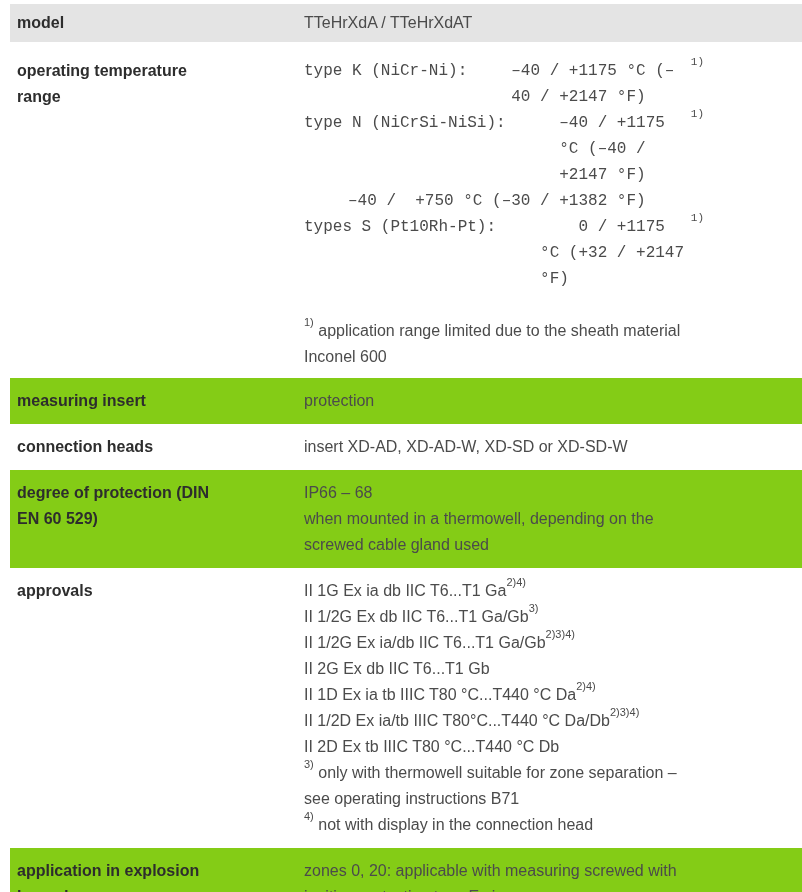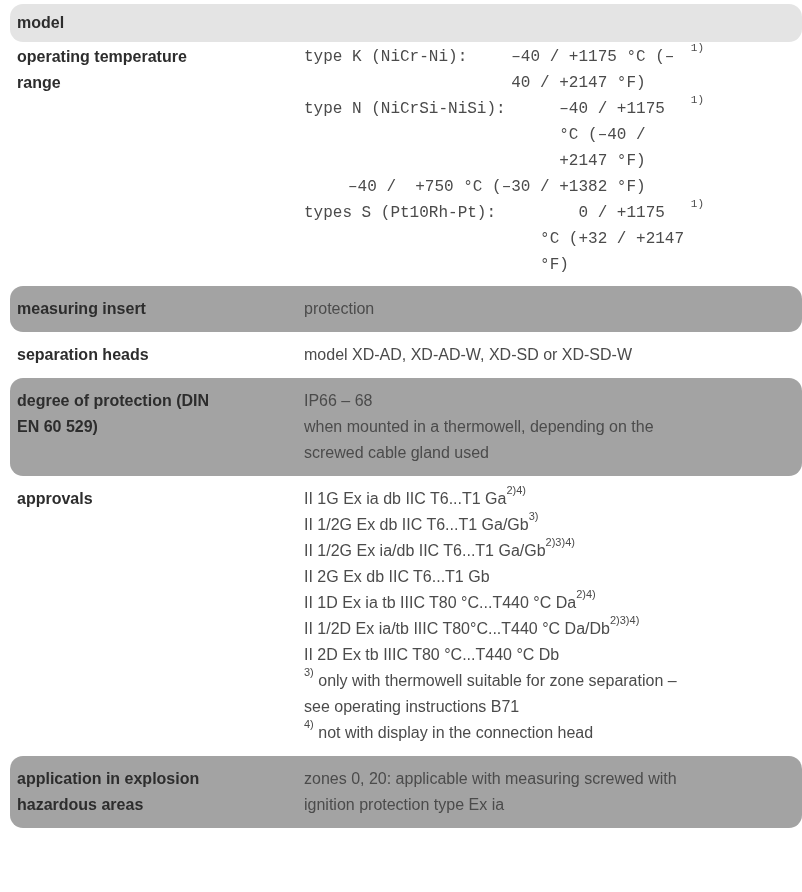--- a/index.html
+++ b/index.html
@@ -15,25 +15,24 @@
     color: #4b4b4b;
   }
   .spec-table {
     width: 792px;
     margin: 4px 0 0 10px;
   }
   .row {
     display: grid;
     grid-template-columns: 294px minmax(0, 1fr);
     padding: 10px 0;
-    border-radius: 13px;
   }
   .row.bg-header { background: #e4e4e4; padding: 6px 0; }
-  .row.bg-alt    { background: #a3a3a3; }
-  .row.row-optemp { padding: 2px 0 8px 0; }
+  .row.bg-alt    { background: #84cc16; }
+  .row.row-optemp { padding: 16px 0 8px 0; }
   .cell-label {
     font-weight: 700;
     color: #2d2d2d;
     padding-left: 7px;
     padding-right: 80px;
   }
   .cell-value { max-width: 400px; }
   .type-row { display: flex; font-family: Liberation Mono, monospace; }
   .type-name { flex: 0 0 auto; min-width: 162px; white-space: pre-wrap; }
   .type-range { white-space: pre-wrap; margin-left: 44px; }
@@ -48,20 +47,21 @@
   .value-line, .code-line, .fn-line { white-space: pre-wrap; }
 </style>
 </head>
 <body>
 
 <div class="page">
   <div class="spec-table">
 
     <div class="row bg-header">
       <div class="cell-label">model</div>
+      <div class="cell-value">TTeHrXdA / TTeHrXdAT</div>
     </div>
 
     <div class="row row-optemp">
       <div class="cell-label">operating temperature range</div>
       <div class="cell-value">
         <div class="type-row">
             <span class="type-name">type K (NiCr-Ni):</span>
             <span class="type-range">–40 / +1175 °C (–40 / +2147 °F)</span>
             <sup class="fn">1)</sup>
           </div>
@@ -72,31 +72,32 @@
           </div>
         <div class="type-row">
             <span class="type-range">–40 /  +750 °C (–30 / +1382 °F)</span>
             <sup class="fn"></sup>
           </div>
         <div class="type-row">
             <span class="type-name">types S (Pt10Rh-Pt):</span>
             <span class="type-range">    0 / +1175 °C (+32 / +2147 °F)</span>
             <sup class="fn">1)</sup>
           </div>
+        <div class="fn-block fn-line"><sup class="fn">1)</sup> <span>application range limited due to the sheath material Inconel 600</span></div>
       </div>
     </div>
 
     <div class="row bg-alt">
       <div class="cell-label">measuring insert</div>
       <div class="cell-value">protection</div>
     </div>
 
     <div class="row">
-      <div class="cell-label">separation heads</div>
-      <div class="cell-value">model XD-AD, XD-AD-W, XD-SD or XD-SD-W</div>
+      <div class="cell-label">connection heads</div>
+      <div class="cell-value">insert XD-AD, XD-AD-W, XD-SD or XD-SD-W</div>
     </div>
 
     <div class="row bg-alt">
       <div class="cell-label">degree of protection (DIN EN 60 529)</div>
       <div class="cell-value">
         <div class="value-line">IP66 – 68</div>
         <div class="value-line">when mounted in a thermowell, depending on the screwed cable gland used</div>
       </div>
     </div>
 

